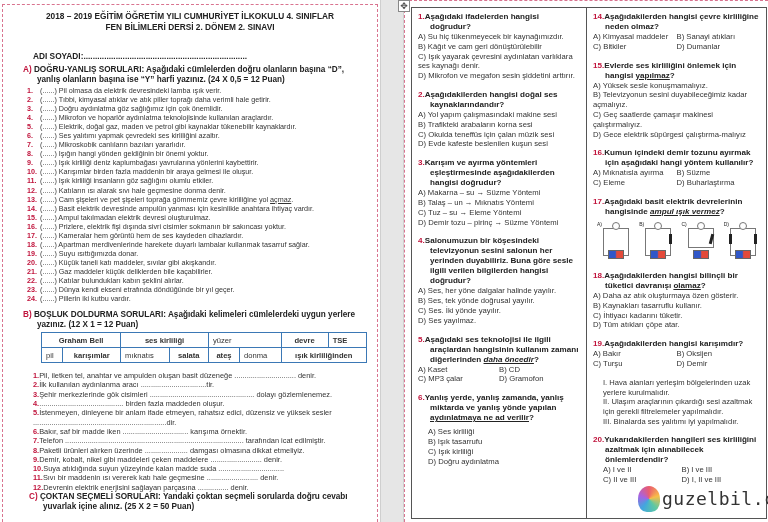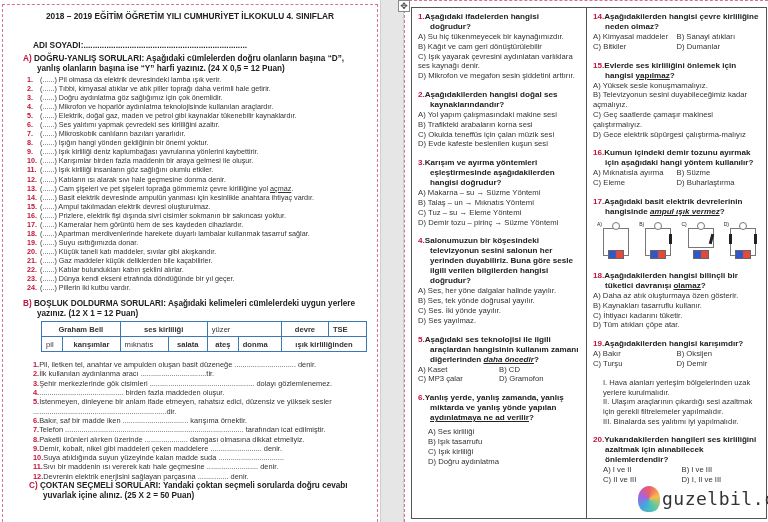--- a/index.html
+++ b/index.html
@@ -60,20 +60,21 @@
 
   .watermark { position: absolute; left: 662px; top: 488px; font-size: 18px; color: #333; font-family: "DejaVu Sans Mono", monospace; letter-spacing: 0.5px; z-index: 2; }
   .wm-bulb { position: absolute; left: 638px; top: 486px; width: 22px; height: 26px; border-radius: 50% 50% 40% 40%;
     background: conic-gradient(#e84a5f, #f7b733, #4ac29a, #2d9cdb, #9b51e0, #e84a5f); opacity: 0.9; z-index: 2; }
 </style>
 </head>
 <body>
 
 <div class="page-left">
   <div class="title">2018 – 2019 EĞİTİM ÖĞRETİM YILI CUMHURİYET İLKOKULU 4. SINIFLAR</div>
+  <div class="title">FEN BİLİMLERİ DERSİ 2. DÖNEM 2. SINAVI</div>
   <div class="name-line">ADI SOYADI:.......................................................................</div>
 
   <div class="sec-head">
     <span class="letter">A)</span>
     <span>DOĞRU-YANLIŞ SORULARI: Aşağıdaki cümlelerden doğru olanların başına “D”, yanlış olanların başına ise “Y” harfi yazınız. (24 X 0,5 = 12 Puan)</span>
   </div>
   <div class="tf-list">
     <div class="tf-item"><span class="n">1.</span><span>(......) Pil olmasa da elektrik devresindeki lamba ışık verir.</span></div>
     <div class="tf-item"><span class="n">2.</span><span>(......) Tıbbi, kimyasal atıklar ve atık piller toprağı daha verimli hale getirir.</span></div>
     <div class="tf-item"><span class="n">3.</span><span>(......) Doğru aydınlatma göz sağlığımız için çok önemlidir.</span></div>
@@ -112,21 +113,21 @@
       <td colspan="2" style="font-weight:normal">yüzer</td>
       <td style="text-align:center">devre</td>
       <td>TSE</td>
     </tr>
     <tr>
       <td style="font-weight:normal">pil</td>
       <td style="text-align:center">karışımlar</td>
       <td style="font-weight:normal">mıknatıs</td>
       <td style="text-align:center">salata</td>
       <td style="text-align:center">ateş</td>
-      <td style="font-weight:bold">donma</td>
+      <td style="font-weight:normal">donma</td>
       <td colspan="2" style="text-align:center">ışık kirliliğinden</td>
     </tr>
   </tbody>
     </table>
   <div class="fill-list">
     <div class="fill-item"><span class="n">1.</span><span>Pil, iletken tel, anahtar ve ampulden oluşan basit düzeneğe ..............................   denir.</span></div>
     <div class="fill-item"><span class="n">2.</span><span>İlk kullanılan aydınlanma aracı ................................tir.</span></div>
     <div class="fill-item"><span class="n">3.</span><span>Şehir merkezlerinde gök cisimleri ................................................... dolayı gözlemlenemez.</span></div>
     <div class="fill-item"><span class="n">4.</span><span>......................................... birden fazla maddeden oluşur.</span></div>
     <div class="fill-item"><span class="n">5.</span><span>İstenmeyen, dinleyene bir anlam ifade etmeyen, rahatsız edici, düzensiz ve yüksek sesler .................................................................dir.</span></div>

